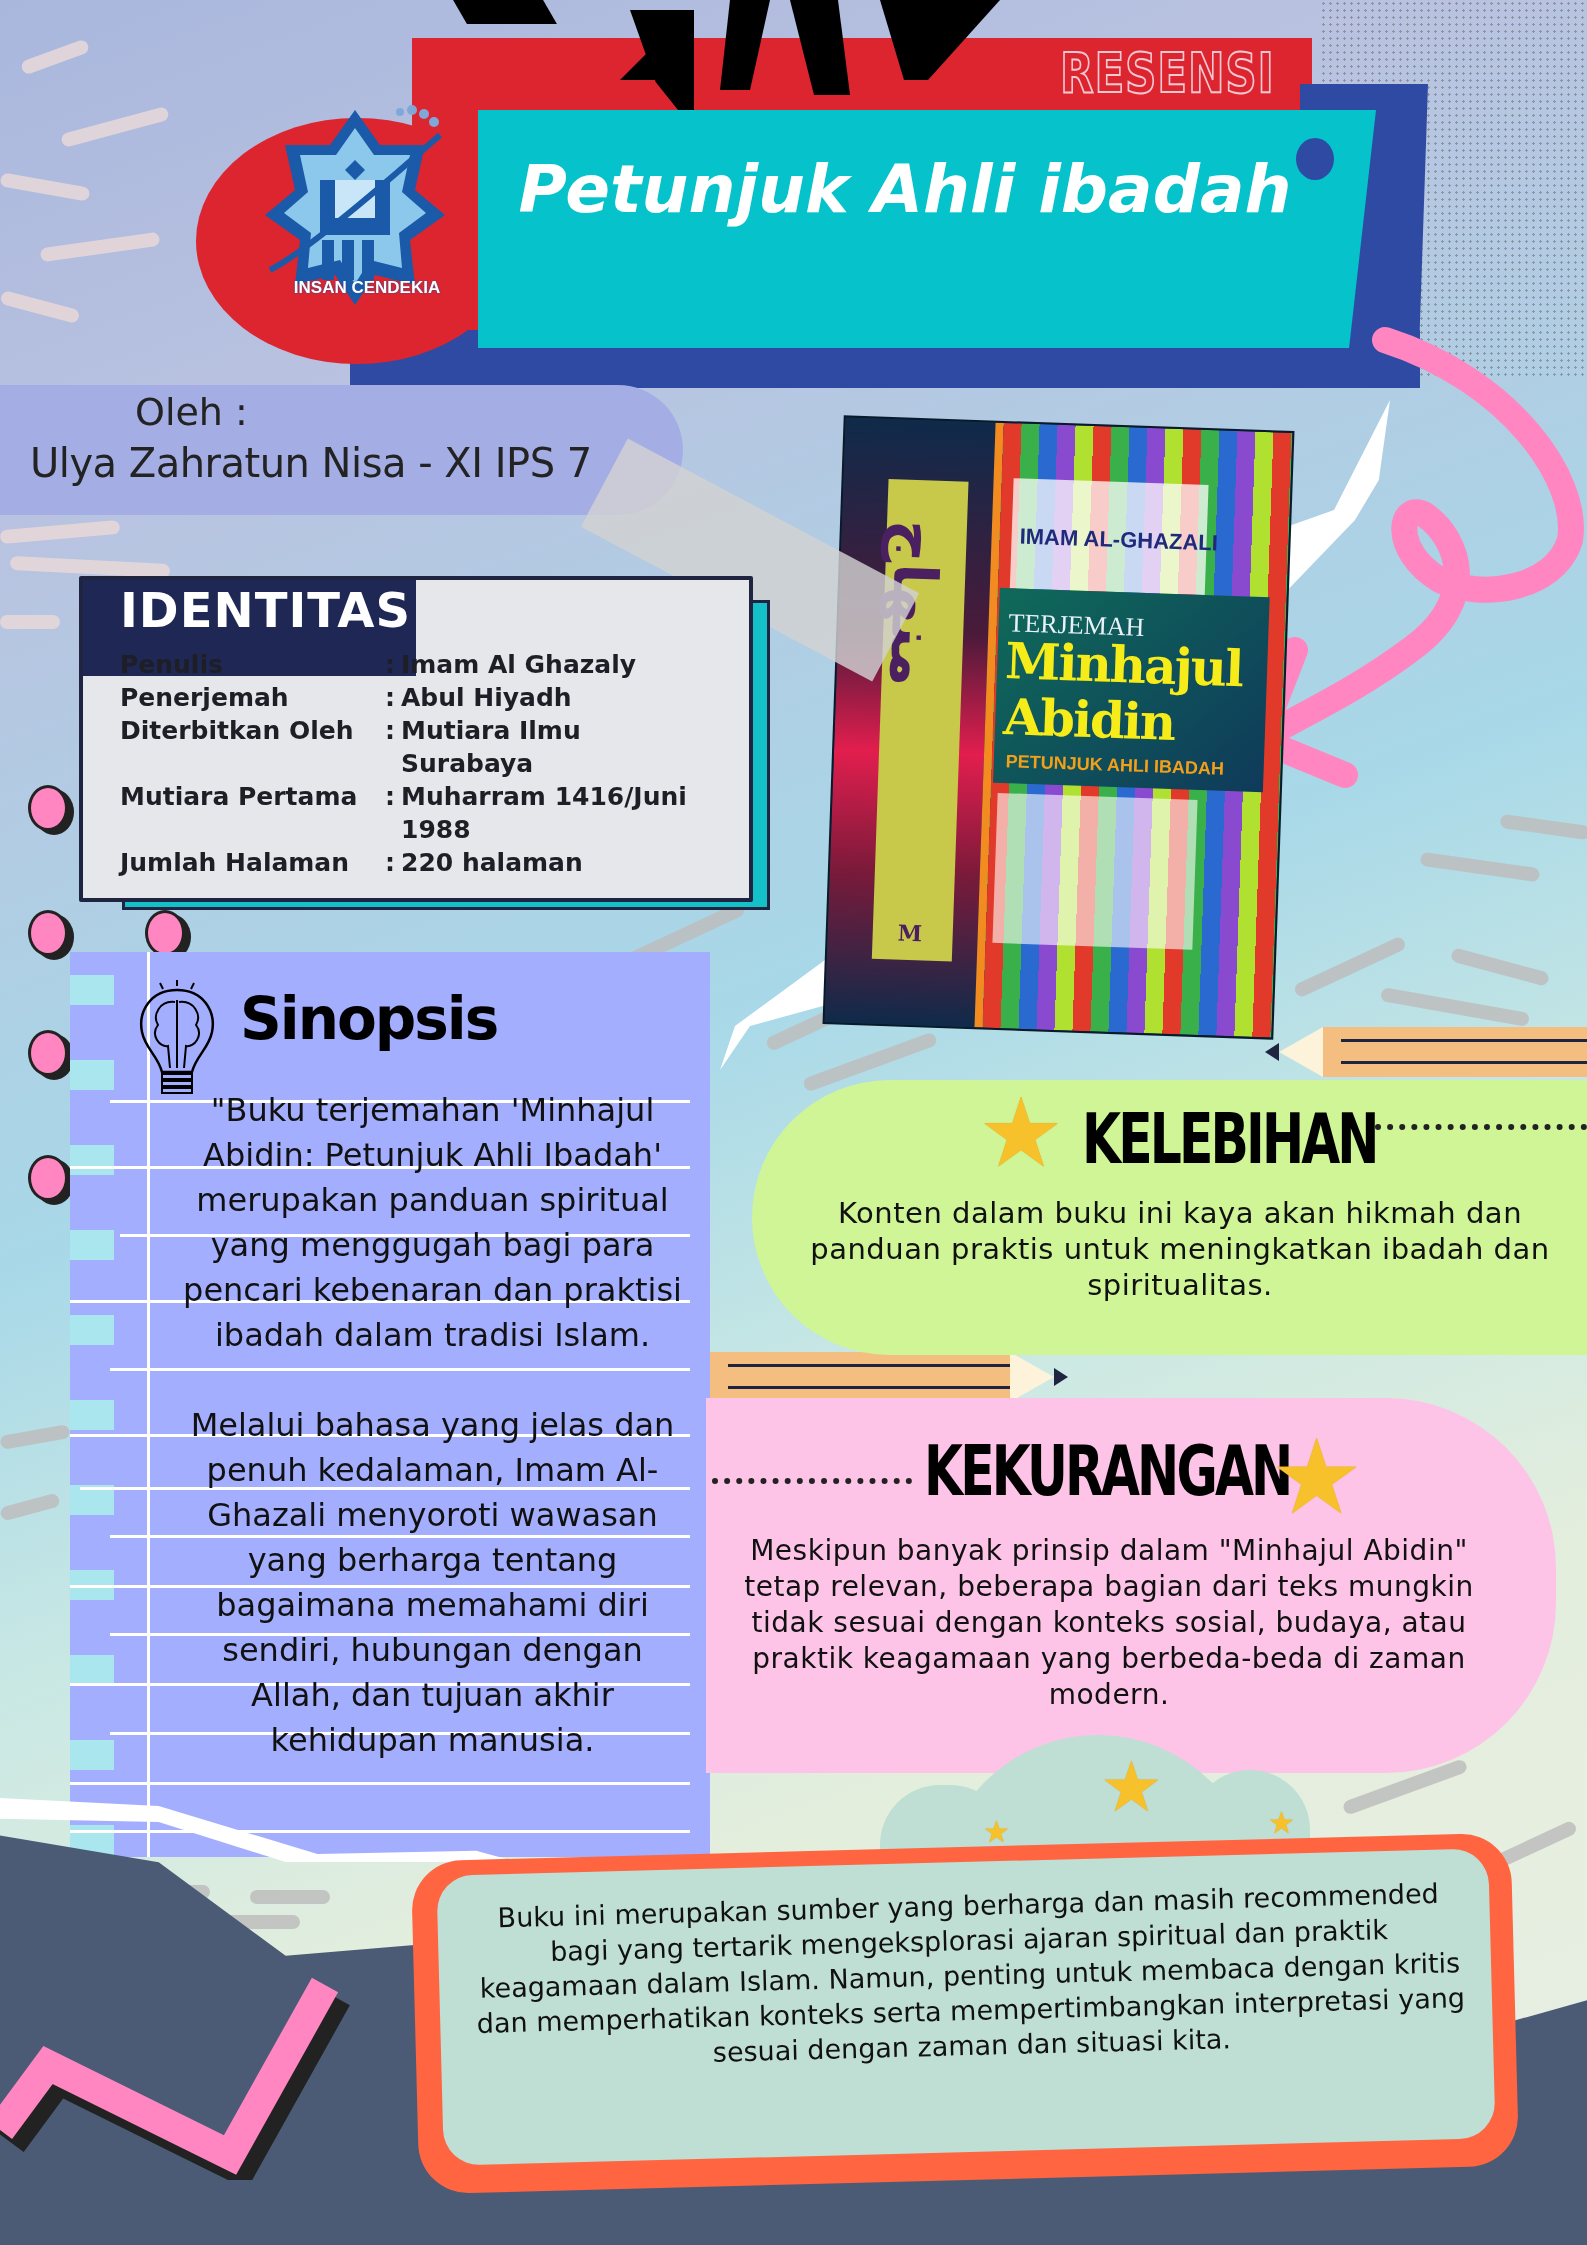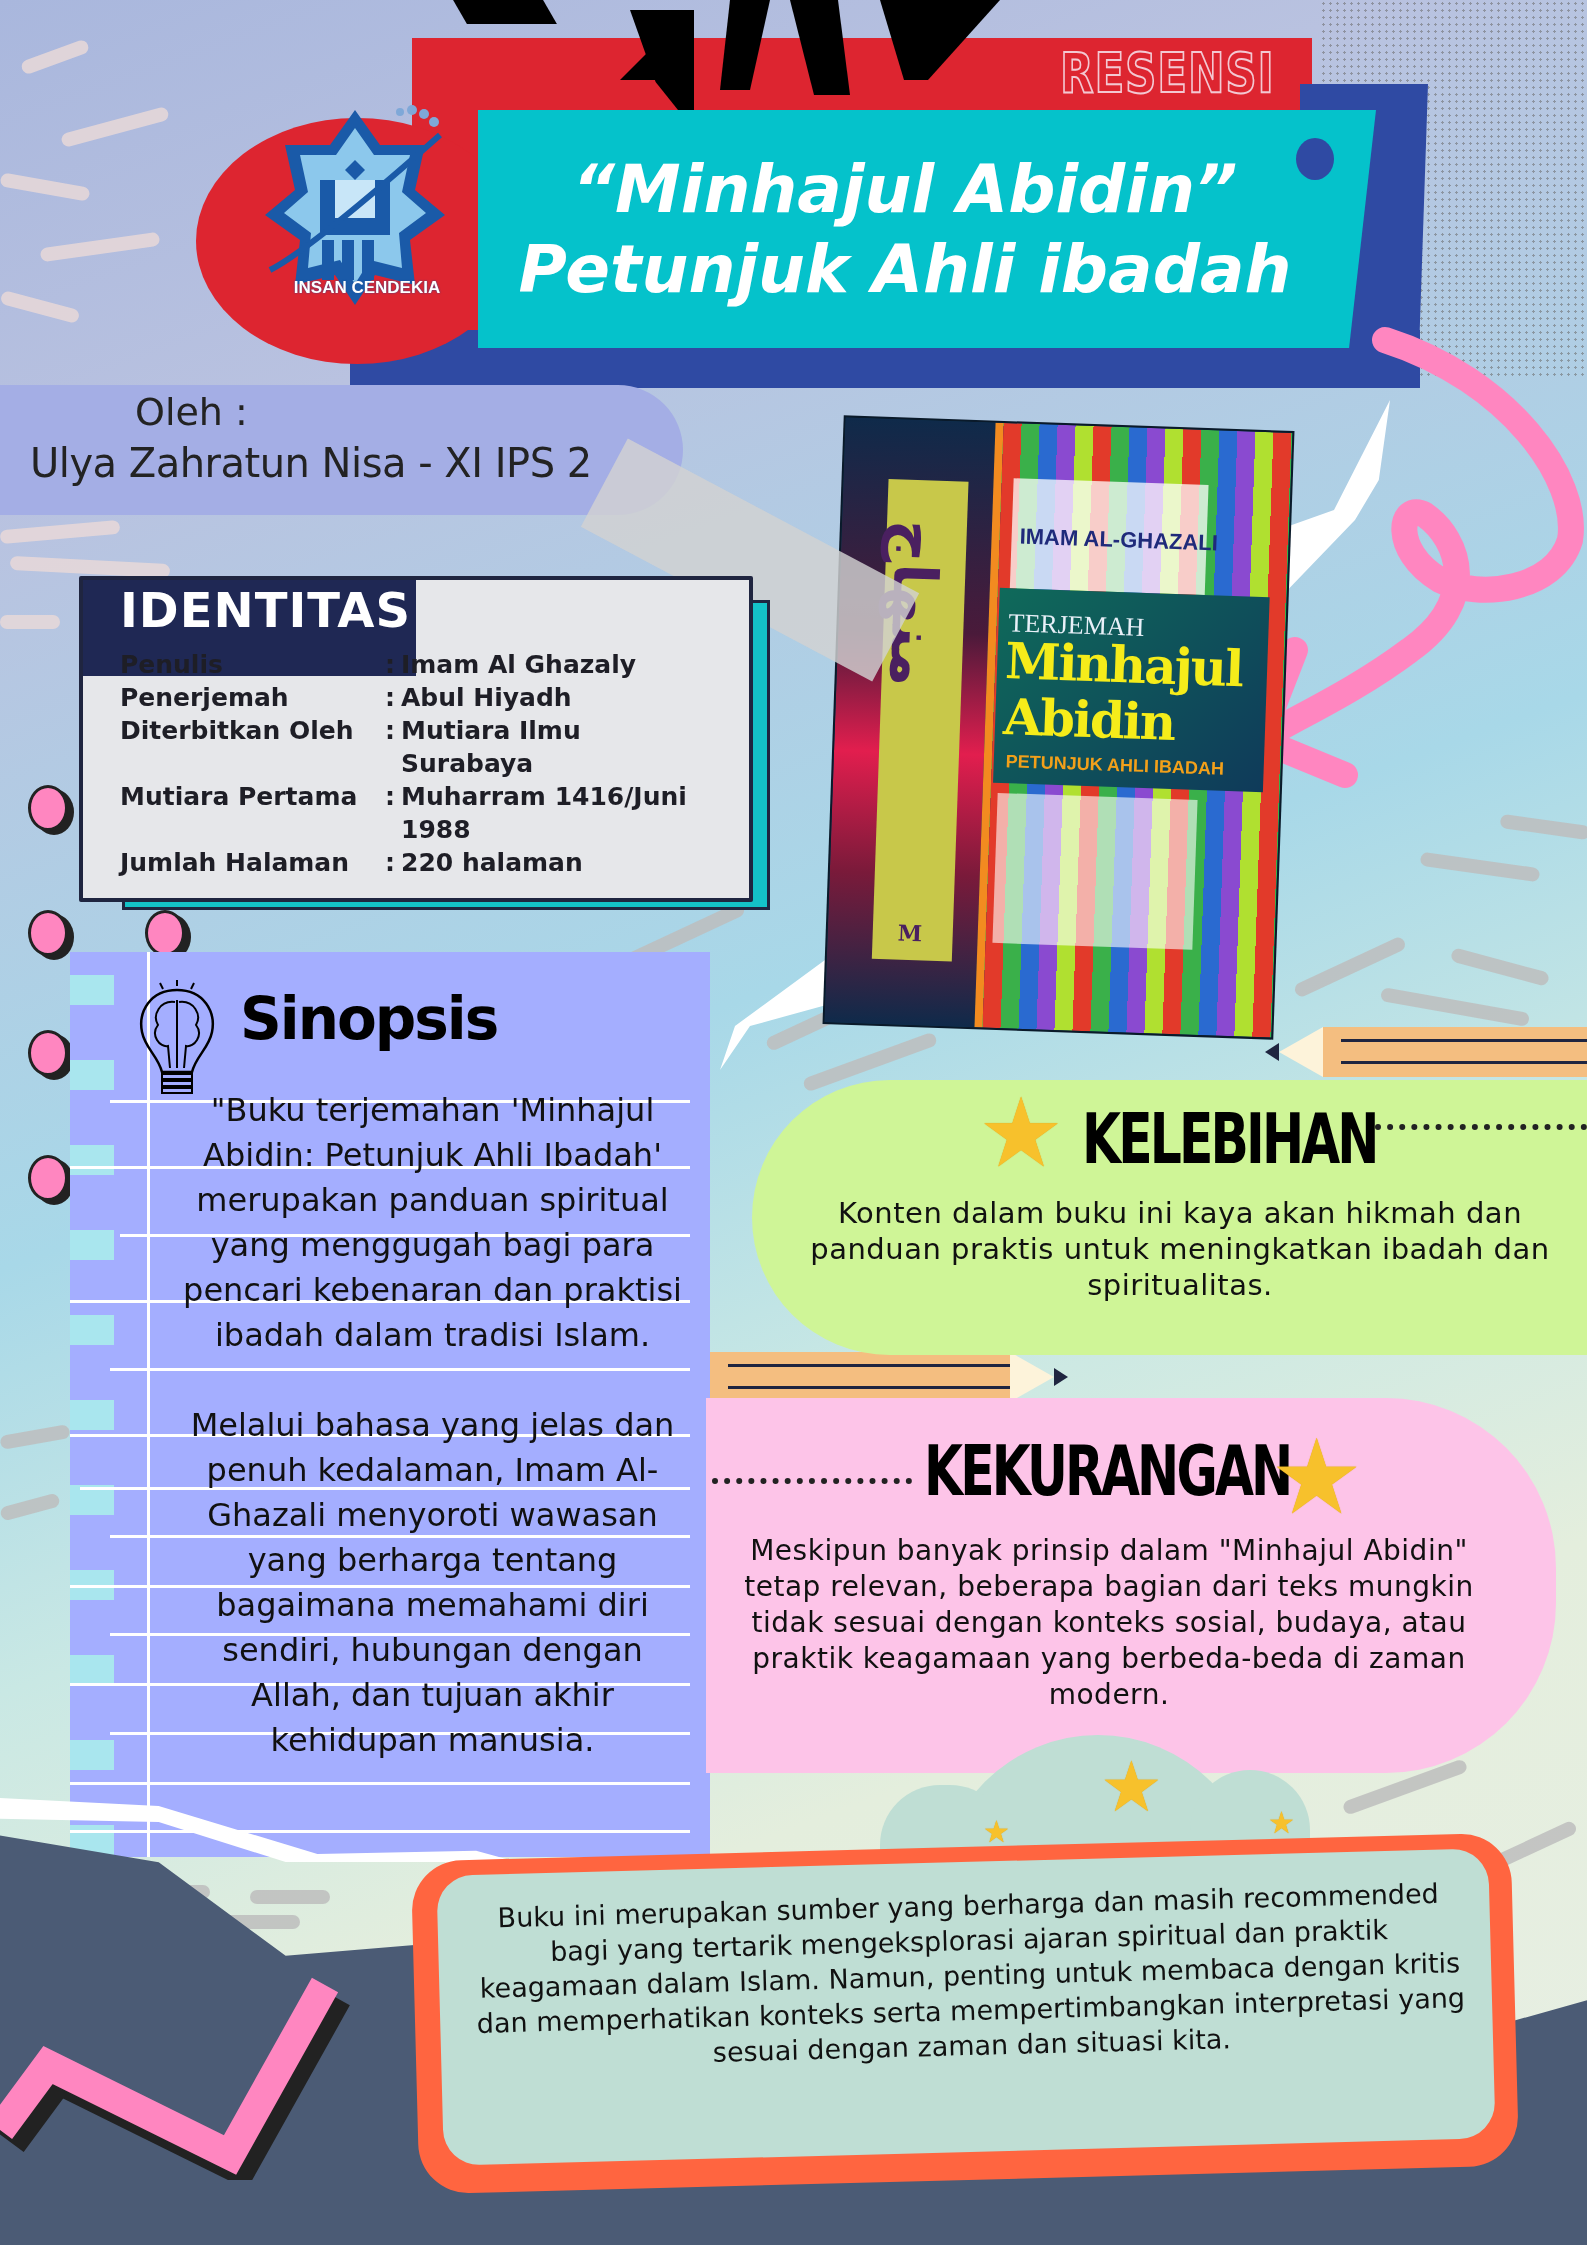--- a/index.html
+++ b/index.html
@@ -157,21 +157,20 @@
   <div class="ray" style="left:720px;top:0;width:50px;height:90px;clip-path:polygon(20% 0,100% 0,60% 100%,0 100%)"></div>
   <div class="ray" style="left:790px;top:0;width:60px;height:95px;clip-path:polygon(0 0,80% 0,100% 100%,40% 100%)"></div>
   <div class="ray" style="left:880px;top:0;width:120px;height:80px;clip-path:polygon(0 0,100% 0,40% 100%,20% 100%)"></div>
   <div class="ray" style="left:620px;top:20px;width:60px;height:60px;clip-path:polygon(100% 0,100% 100%,0 100%)"></div>
 </div>
 
 <div class="abs teal-banner"></div>
 <div class="abs dot-badge"></div>
 <div class="abs resensi">RESENSI</div>
 <div class="abs title">
-  <div>“Minhajul Abidin”</div>
   <div>Petunjuk Ahli ibadah</div>
 </div>
 
 <svg class="abs logo" viewBox="0 0 210 210">
   <polygon points="105,10 130,45 175,45 165,90 195,115 160,140 165,185 125,175 105,205 85,175 45,185 50,140 15,115 45,90 35,45 80,45" fill="#1a5aa8"></polygon>
   <polygon points="105,28 124,55 160,55 152,92 176,113 149,133 152,168 120,160 105,184 90,160 58,168 61,133 34,113 58,92 50,55 86,55" fill="#8cc8ec"></polygon>
   <rect x="70" y="80" width="70" height="55" fill="#1a5aa8"></rect>
   <rect x="85" y="80" width="40" height="38" fill="#c8e6f8"></rect>
   <polygon points="105,60 115,70 105,80 95,70" fill="#1a5aa8"></polygon>
   <rect x="72" y="140" width="12" height="40" fill="#1a5aa8"></rect>
@@ -188,21 +187,21 @@
 <svg class="abs" style="left:1250px;top:300px;width:337px;height:580px" viewBox="0 0 337 580">
   <path d="M135,40 C260,80 330,180 320,240 C305,290 230,300 190,280 C140,250 150,200 175,215 C210,240 230,300 160,350 C100,395 40,420 10,440" stroke="#ff86c0" stroke-width="26" fill="none" stroke-linecap="round"></path>
   <path d="M45,350 L10,440 L95,475" stroke="#ff86c0" stroke-width="26" fill="none" stroke-linecap="round" stroke-linejoin="round"></path>
 </svg>
 
 <div class="abs" style="left:1250px;top:400px;width:140px;height:200px;background:#fff;clip-path:polygon(100% 0,92% 40%,75% 60%,20% 100%,0 100%,0 70%,60% 55%)"></div>
 <div class="abs" style="left:720px;top:960px;width:150px;height:110px;background:#fff;clip-path:polygon(100% 0,100% 30%,20% 60%,0 100%,10% 60%,70% 0)"></div>
 
 <div class="abs author-pill"></div>
 <div class="abs oleh">Oleh :</div>
-<div class="abs author-name">Ulya Zahratun Nisa  - XI IPS 2</div>
+<div class="abs author-name">Ulya Zahratun Nisa  - XI IPS 7</div>
 
 <div class="abs book">
   <div class="abs" style="left:0;top:0;width:150px;height:605px;background:linear-gradient(180deg,#0f2a4a 0%,#4a1a3a 35%,#e21e4e 55%,#7a1a3a 75%,#0f2a4a 100%)"></div>
   <div class="abs" style="left:45px;top:60px;width:80px;height:480px;background:#c8c84a"></div>
   <div class="abs" style="left:60px;top:100px;width:50px;height:370px;color:#4a2060;font-size:60px;writing-mode:vertical-rl;font-weight:bold;letter-spacing:-6px;">ﻣﻨﻬﺎﺝ</div>
   <div class="abs" style="left:70px;top:500px;width:30px;color:#4a2060;font-weight:bold;font-size:22px;font-family:'DejaVu Serif',serif;">M</div>
   <div class="abs" style="left:150px;top:0;width:8px;height:605px;background:#f28b20"></div>
   <div class="abs" style="left:158px;top:0;width:289px;height:605px;background:repeating-linear-gradient(90deg,#e23a2a 0 18px,#3ab04a 18px 36px,#2a6ad0 36px 54px,#8a4ad0 54px 72px,#b0e030 72px 90px)"></div>
   <div class="abs" style="left:170px;top:55px;width:195px;height:110px;background:rgba(255,255,255,.75)"></div>
   <div class="abs" style="left:178px;top:100px;color:#1f2a7a;font-weight:bold;font-size:22px;font-family:'Liberation Sans',sans-serif;">IMAM AL-GHAZALI</div>

